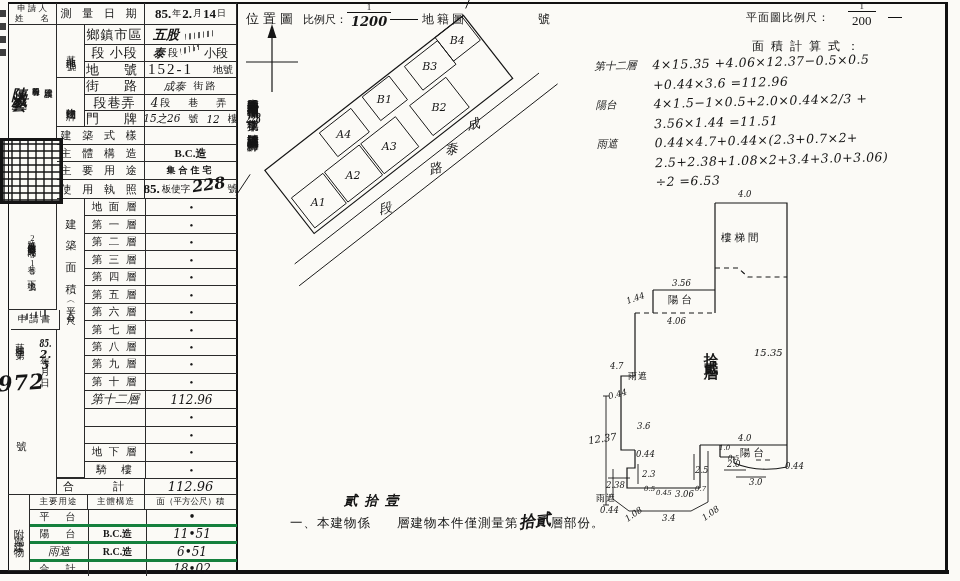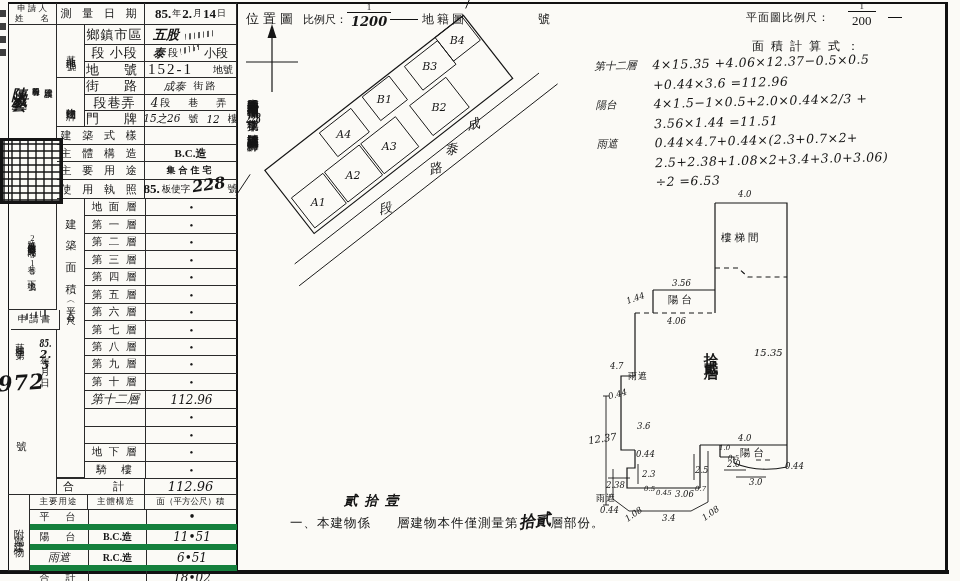--- a/index.html
+++ b/index.html
@@ -17,21 +17,21 @@
   
   #floorRows{position:absolute;left:85px;top:199px;width:152px;height:279px;display:flex;flex-direction:column;}
   .frow{flex:1;display:flex;border-bottom:1px solid #2a2a2a;}
   .frow:last-child{border-bottom:none}
   .fl{width:60px;border-right:1px solid #2a2a2a;display:flex;align-items:center;justify-content:center;
       font-size:10.5px;letter-spacing:2px;}
   .fv{flex:1;display:flex;align-items:center;justify-content:center;font-size:11px;}
   .hand-row .fl,.hand-row .fv{font-family:"DejaVu Serif",serif;font-style:italic;font-size:12px;letter-spacing:0;}
   
   #attRows{position:absolute;left:30px;top:510px;width:207px;height:61px;display:flex;flex-direction:column;}
-  .arow{flex:1;display:flex;border-bottom:6px solid #15803d;}
+  .arow{flex:1;display:flex;border-bottom:3px solid #15803d;}
   .arow:last-child{border-bottom:none}
   .a1{width:58px;border-right:1px solid #2a2a2a;display:flex;align-items:center;justify-content:center;font-size:10px;letter-spacing:3px;}
   .a2{width:57px;border-right:1px solid #2a2a2a;display:flex;align-items:center;justify-content:center;font-size:10px;font-weight:bold;}
   .a3{flex:1;display:flex;align-items:center;justify-content:center;font-family:"DejaVu Serif",serif;font-style:italic;font-size:12px;}
   .hand-row .a1{font-family:"DejaVu Serif",serif;font-style:italic;letter-spacing:0;font-size:11px;}
   
   #calcRows{position:absolute;left:596px;top:52px;width:360px;transform:rotate(-1.5deg);}
   .crow{display:flex;height:19.5px;align-items:center;}
   .cl{width:58px;font-family:"DejaVu Serif",serif;font-style:italic;font-size:10.5px;white-space:nowrap;}
   .ct{font-family:"DejaVu Serif",serif;font-style:italic;font-size:12.5px;white-space:nowrap;letter-spacing:.5px;}

